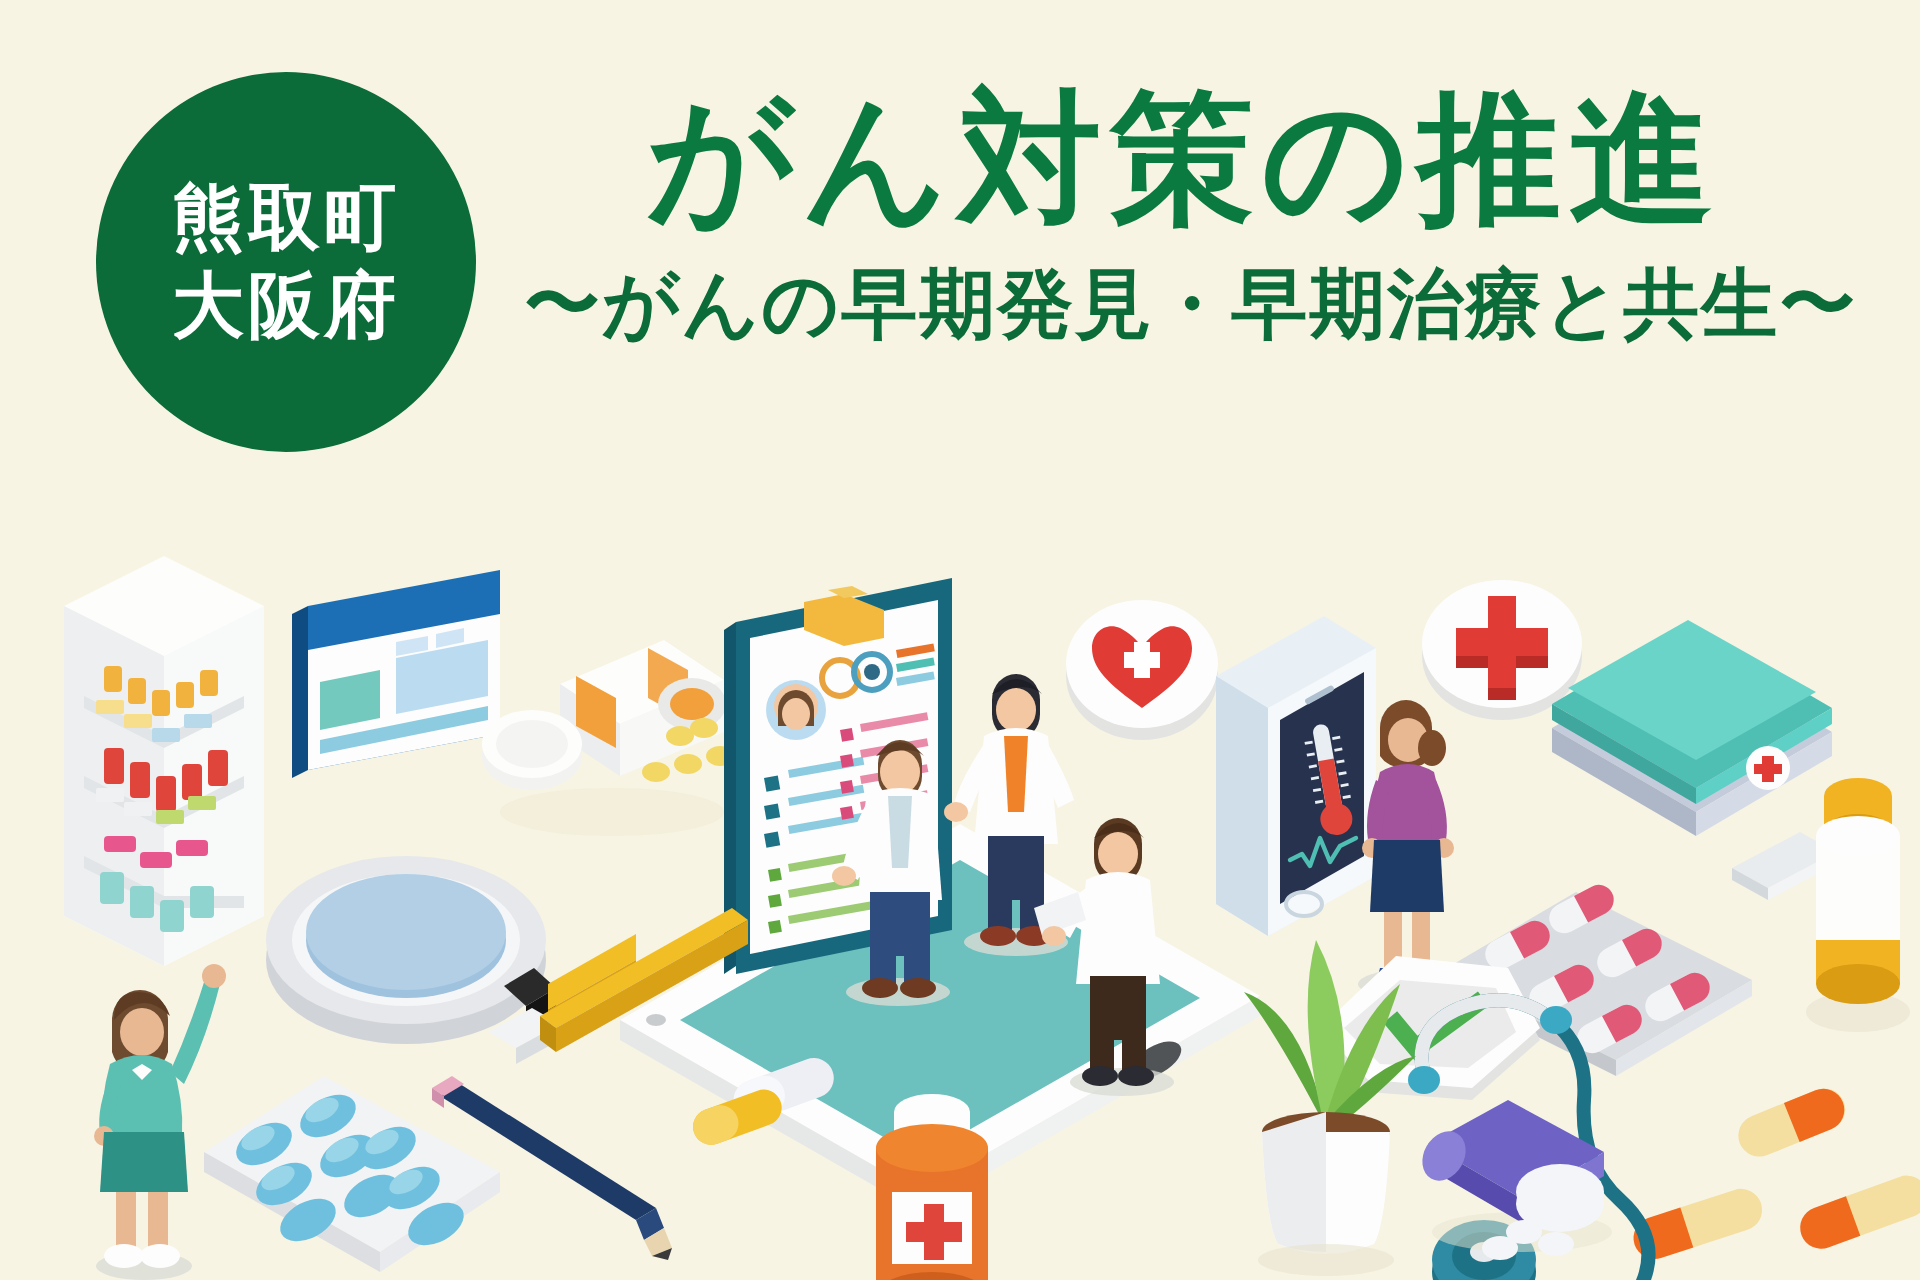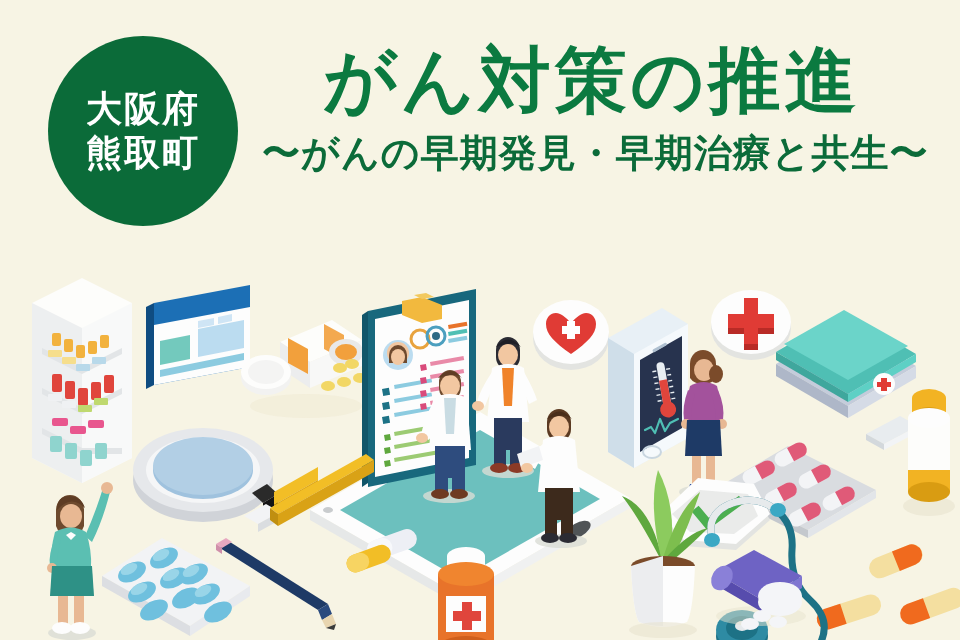--- a/index.html
+++ b/index.html
@@ -39,22 +39,22 @@
   .obj svg{display:block;overflow:visible;}
 </style>
 </head>
 <body>
 
 <div class="banner">
 
   <div class="header">
 
     <div class="badge">
+      <div class="badge-line">熊取町</div>
       <div class="badge-line">大阪府</div>
-      <div class="badge-line">熊取町</div>
     </div>
 
     <div class="title-block">
       <h1 class="main-title">がん対策の推進</h1>
       <p class="sub-title">〜がんの早期発見・早期治療と共生〜</p>
     </div>
 
   </div>
 
   <div class="scene">

